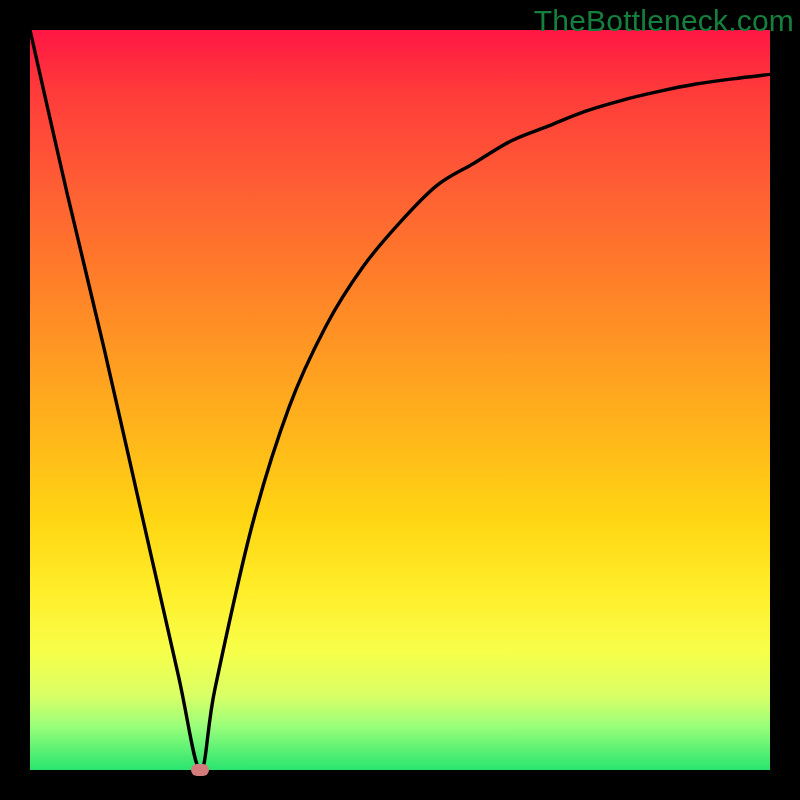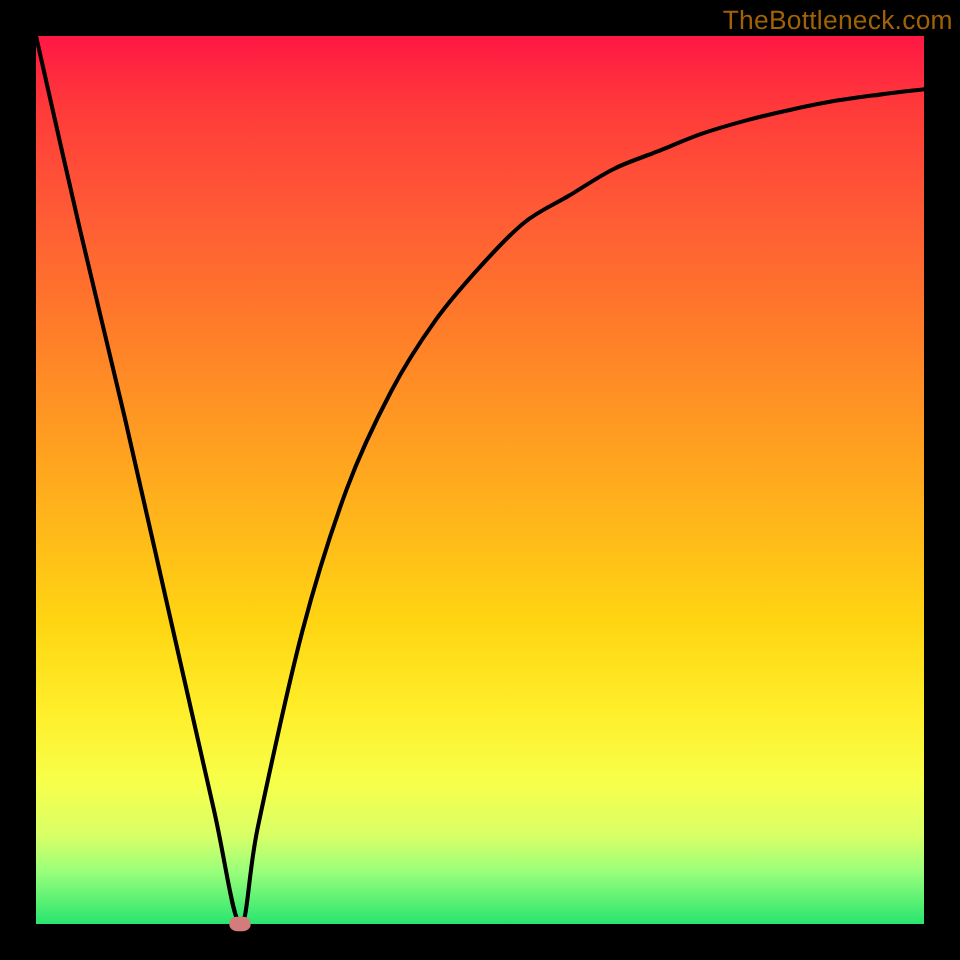--- a/index.html
+++ b/index.html
@@ -52,22 +52,22 @@
     width: 18px;
     height: 12px;
     border-radius: 6px;
     background: #d47b7b;
     transform: translate(-50%, -50%);
   }
   .watermark {
     position: absolute;
     top: 4px;
     right: 6px;
-    color: #a16207;
-    font-size: 22px;
+    color: #15803d;
+    font-size: 30px;
     font-weight: 400;
     letter-spacing: 0.2px;
     z-index: 5;
     user-select: none;
   }
 </style>
 </head>
 <body>
 
 <div class="watermark">TheBottleneck.com</div>

